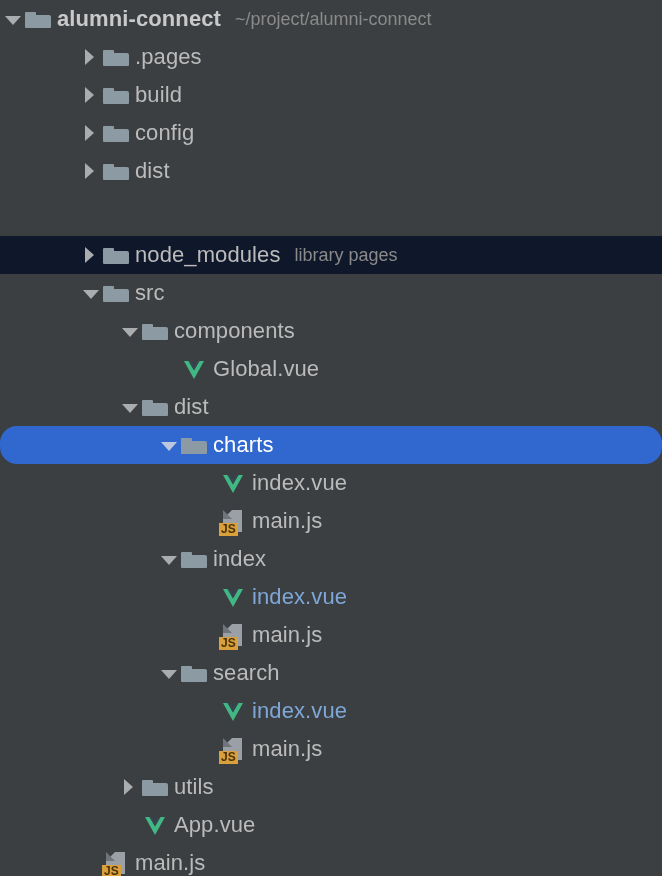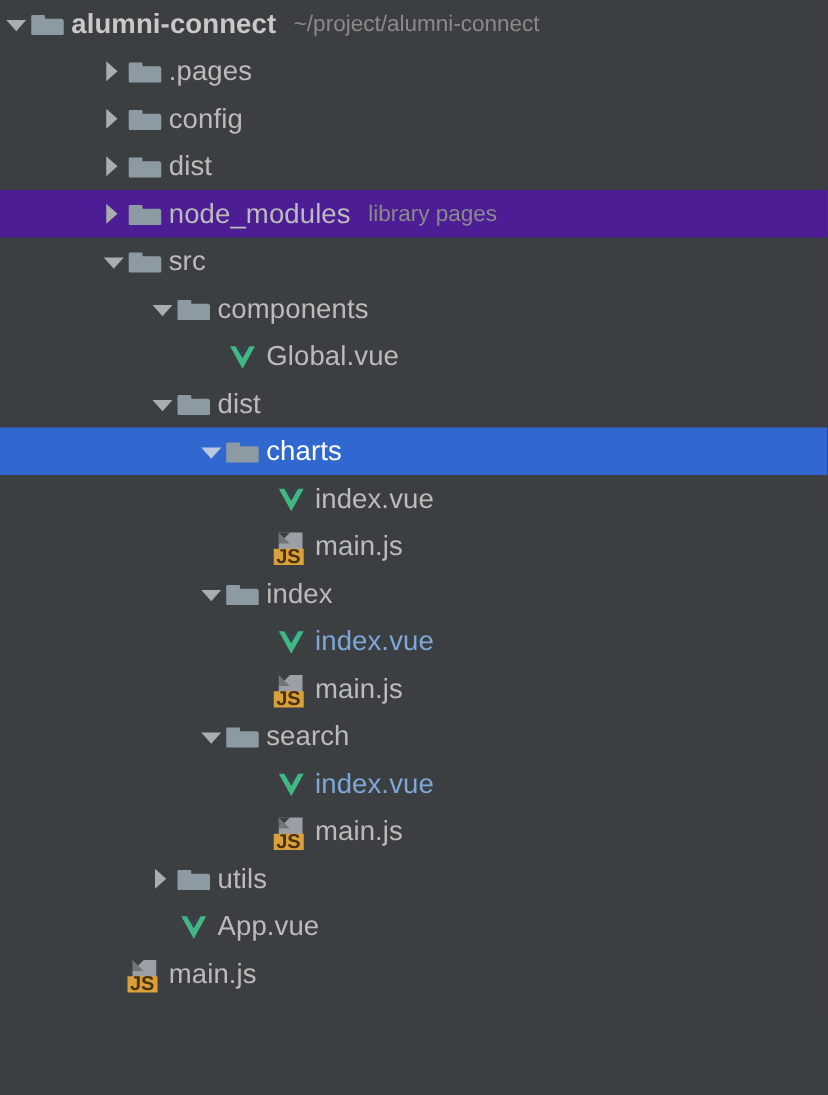--- a/index.html
+++ b/index.html
@@ -20,22 +20,22 @@
     position: relative;
   }
   .row {
     height: 38px;
     display: flex;
     align-items: center;
     position: relative;
     white-space: nowrap;
     box-sizing: border-box;
   }
-  .row.selected { background: #3068d0; }
-  .row.lib      { background: #4c1d95; }
+  .row.selected { background: #3068d0; border-radius: 17px; }
+  .row.lib      { background: #0f172a; margin-top: 46px; }
 
   
   .twisty {
     width: 22px;
     height: 38px;
     flex: 0 0 22px;
     position: relative;
   }
   .twisty.open::before {
     content: "";
@@ -100,21 +100,21 @@
     left: 4px; top: 8px;
     width: 9px; height: 9px;
     background: #6f757a;
     clip-path: polygon(0 0, 100% 100%, 0 100%);
   }
   .ic-js .badge {
     position: absolute;
     left: 0px; top: 21px;
     background: #d9a03c;
     color: #4a3308;
-    font-size: 16px;
+    font-size: 12px;
     font-weight: bold;
     line-height: 11px;
     padding: 1px 2px 1px 2px;
     letter-spacing: 0px;
     font-family: "Liberation Sans", sans-serif;
   }
 
   .label {
     font-size: 22px;
     color: #bbbbbb;
@@ -144,20 +144,26 @@
     <div class="row">
       <span style="flex: 0 0 80px; height: 38px;"></span>
       <span class="twisty closed"></span>
       <span class="icon ic-folder"></span>
       <span class="label">.pages</span>
     </div>
     <div class="row">
       <span style="flex: 0 0 80px; height: 38px;"></span>
       <span class="twisty closed"></span>
       <span class="icon ic-folder"></span>
+      <span class="label">build</span>
+    </div>
+    <div class="row">
+      <span style="flex: 0 0 80px; height: 38px;"></span>
+      <span class="twisty closed"></span>
+      <span class="icon ic-folder"></span>
       <span class="label">config</span>
     </div>
     <div class="row">
       <span style="flex: 0 0 80px; height: 38px;"></span>
       <span class="twisty closed"></span>
       <span class="icon ic-folder"></span>
       <span class="label">dist</span>
     </div>
     <div class="row lib">
       <span style="flex: 0 0 80px; height: 38px;"></span>

